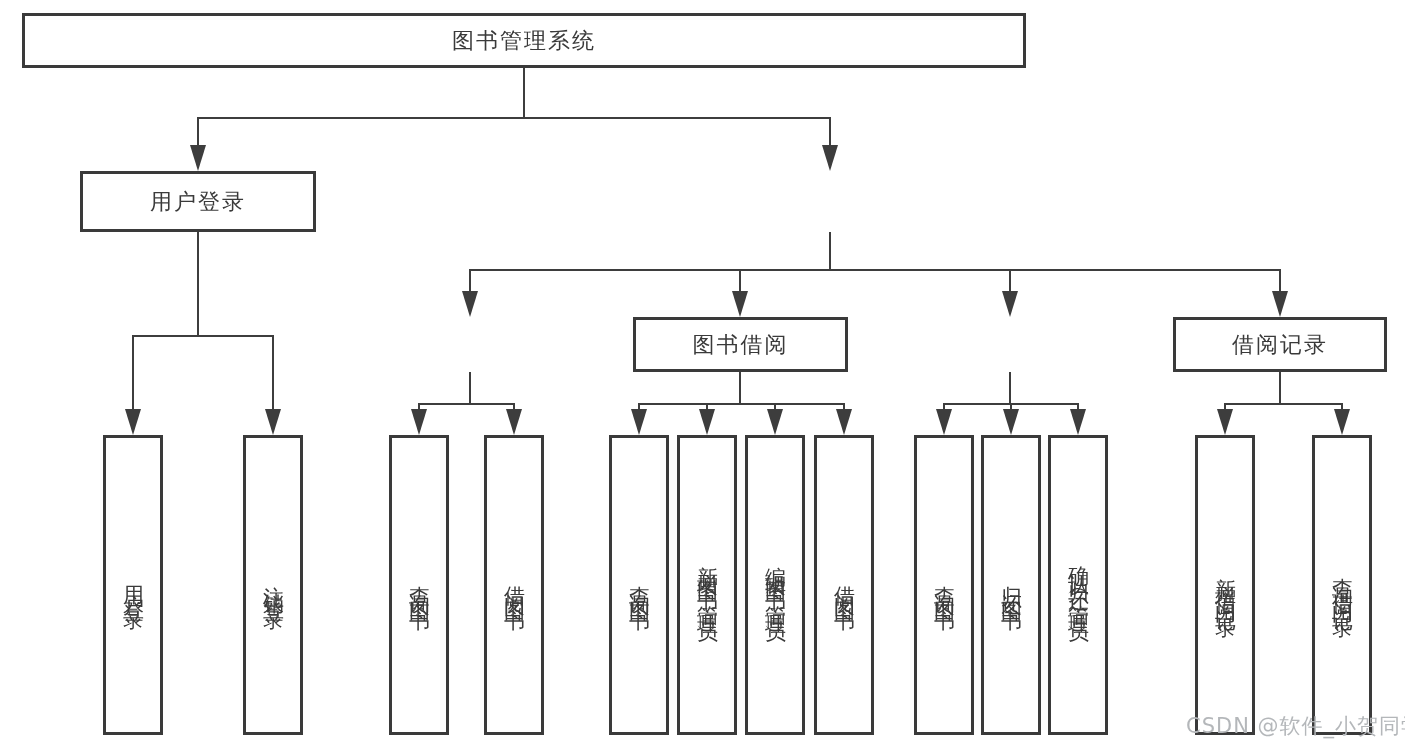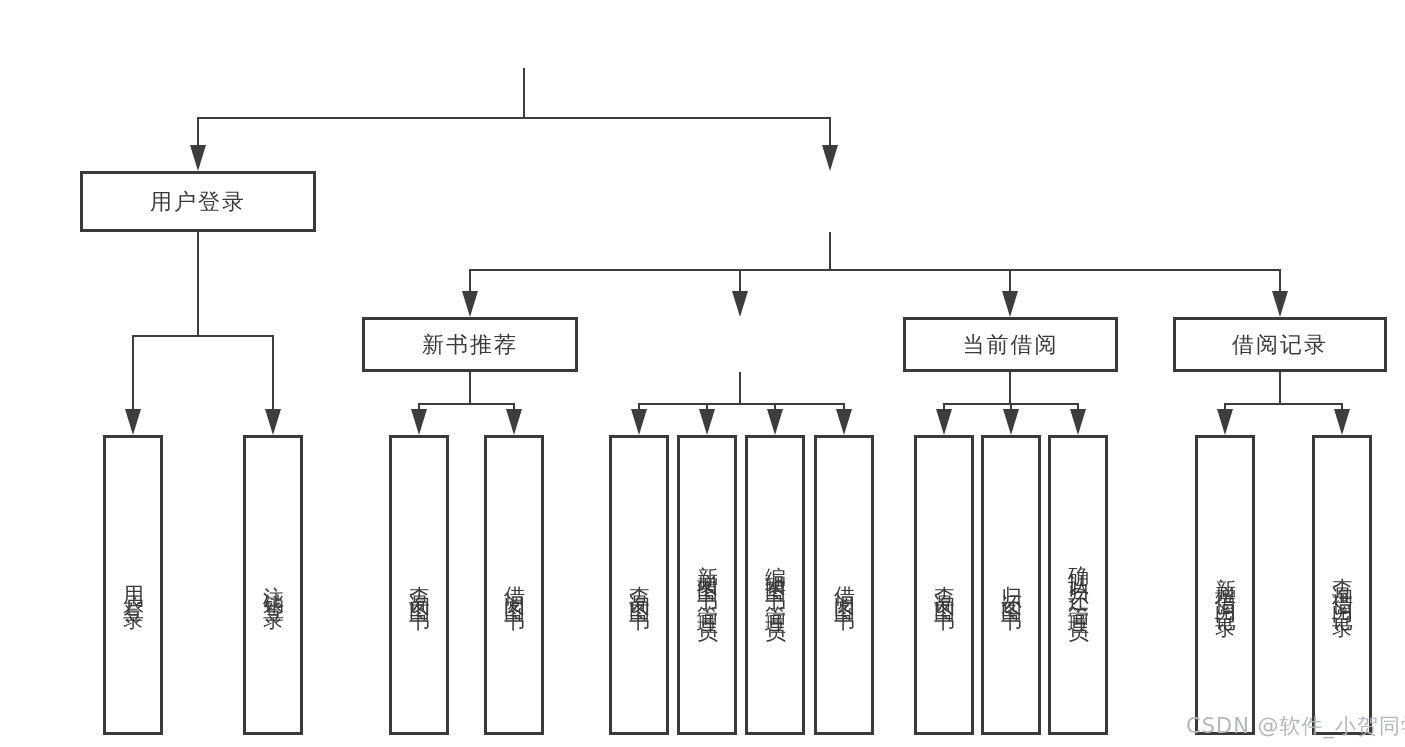--- a/index.html
+++ b/index.html
@@ -76,30 +76,30 @@
       <line x1="1078" y1="404" x2="1078" y2="415" stroke="#3d3d3d" stroke-width="2"></line>
       <polygon points="1070,409 1086,409 1078,435" fill="#3d3d3d"></polygon>
       <line x1="1280" y1="372" x2="1280" y2="404" stroke="#3d3d3d" stroke-width="2"></line>
       <line x1="1224" y1="404" x2="1343" y2="404" stroke="#3d3d3d" stroke-width="2"></line>
       <line x1="1225" y1="404" x2="1225" y2="415" stroke="#3d3d3d" stroke-width="2"></line>
       <polygon points="1217,409 1233,409 1225,435" fill="#3d3d3d"></polygon>
       <line x1="1342" y1="404" x2="1342" y2="415" stroke="#3d3d3d" stroke-width="2"></line>
       <polygon points="1334,409 1350,409 1342,435" fill="#3d3d3d"></polygon>
     </svg>
 
+  <div class="box h" style="left:22px;top:13px;width:1004px;height:55px">
+    <span class="lbl">图书管理系统</span>
+  </div>
 
   <div class="box h" style="left:80px;top:171px;width:236px;height:61px">
     <span class="lbl">用户登录</span>
   </div>
 
-  <div class="box h" style="left:362px;top:317px;width:216px;height:55px">
-    <span class="lbl">新书推荐</span>
-  </div>
-  <div class="box h" style="left:903px;top:317px;width:215px;height:55px">
-    <span class="lbl">当前借阅</span>
+  <div class="box h" style="left:633px;top:317px;width:215px;height:55px">
+    <span class="lbl">图书借阅</span>
   </div>
   <div class="box h" style="left:1173px;top:317px;width:214px;height:55px">
     <span class="lbl">借阅记录</span>
   </div>
 
   <div class="box leaf" style="left:103px;top:435px;width:60px;height:300px">
     <span class="lbl">用户登录</span>
   </div>
   <div class="box leaf" style="left:243px;top:435px;width:60px;height:300px">
     <span class="lbl">注销登录</span>

